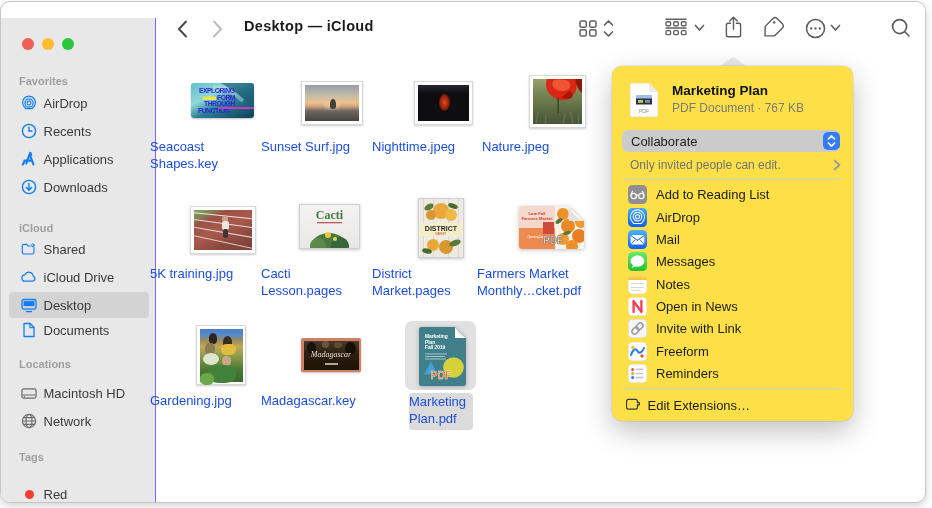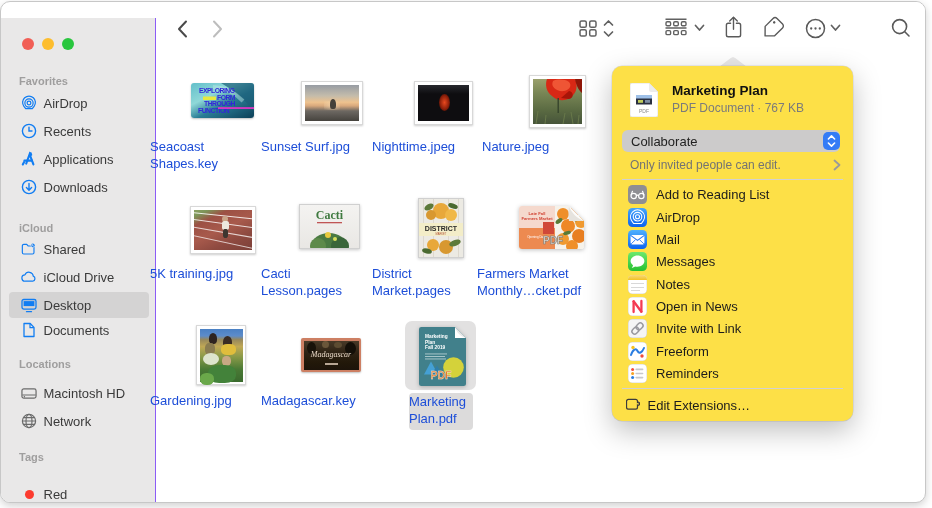--- a/index.html
+++ b/index.html
@@ -127,20 +127,21 @@
         </span>Orange</div>
   </div>
 
   <div class="toolbar" id="toolbar">
     <svg style="position:absolute;left:176px;top:18px;" width="11" height="18" viewBox="0 0 11 18">
         <path d="M9 1.5 L2 9 L9 16.5" fill="none" stroke="#4a4a4a" stroke-width="2" stroke-linecap="round" stroke-linejoin="round"></path>
       </svg>
     <svg style="position:absolute;left:211px;top:18px;" width="11" height="18" viewBox="0 0 11 18">
         <path d="M2 1.5 L9 9 L2 16.5" fill="none" stroke="#bdbdbd" stroke-width="2" stroke-linecap="round" stroke-linejoin="round"></path>
       </svg>
+    <div style="position:absolute;left:243px;top:16px;font-size:14.5px;font-weight:700;letter-spacing:0.3px;color:#1b1b1b;">Desktop — iCloud</div>
     <svg style="position:absolute;left:578px;top:18px;" width="18" height="17" viewBox="0 0 18 17">
         <g fill="none" stroke="#616161" stroke-width="1.5">
           <rect x="1" y="1" width="6.3" height="6.3" rx="1.6"></rect>
           <rect x="10.7" y="1" width="6.3" height="6.3" rx="1.6"></rect>
           <rect x="1" y="9.7" width="6.3" height="6.3" rx="1.6"></rect>
           <rect x="10.7" y="9.7" width="6.3" height="6.3" rx="1.6"></rect>
         </g>
       </svg>
     <svg style="position:absolute;left:601px;top:17px;" width="13" height="19" viewBox="0 0 13 19">
         <g fill="none" stroke="#616161" stroke-width="1.7" stroke-linecap="round" stroke-linejoin="round">

